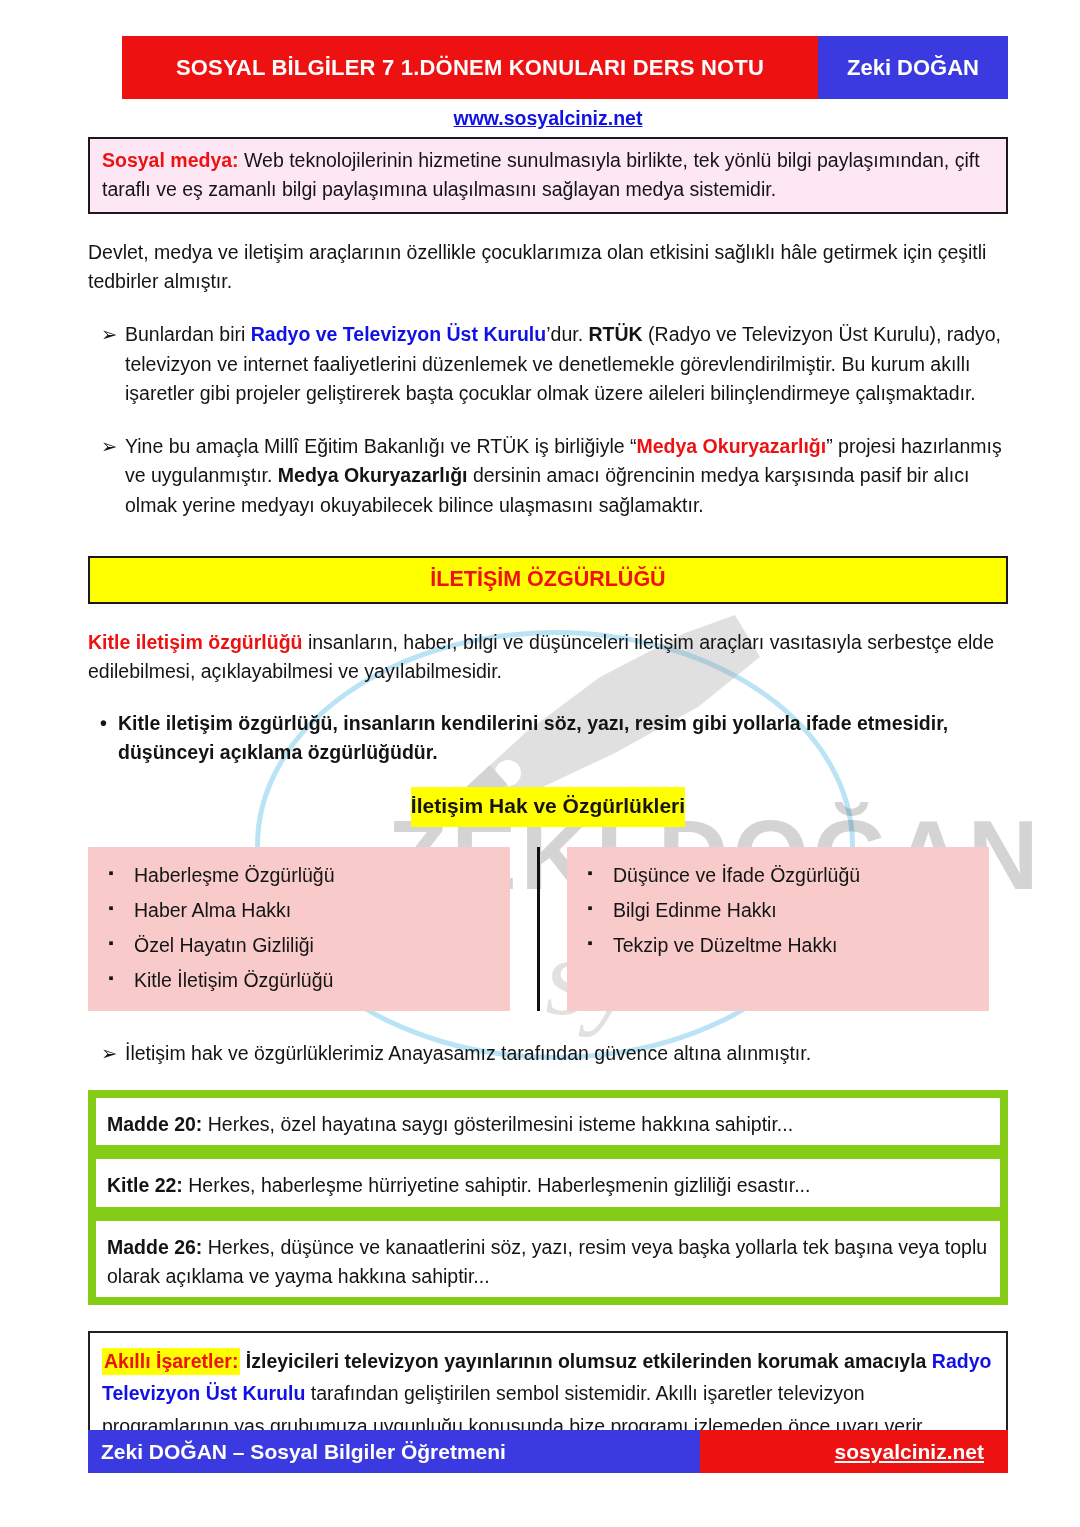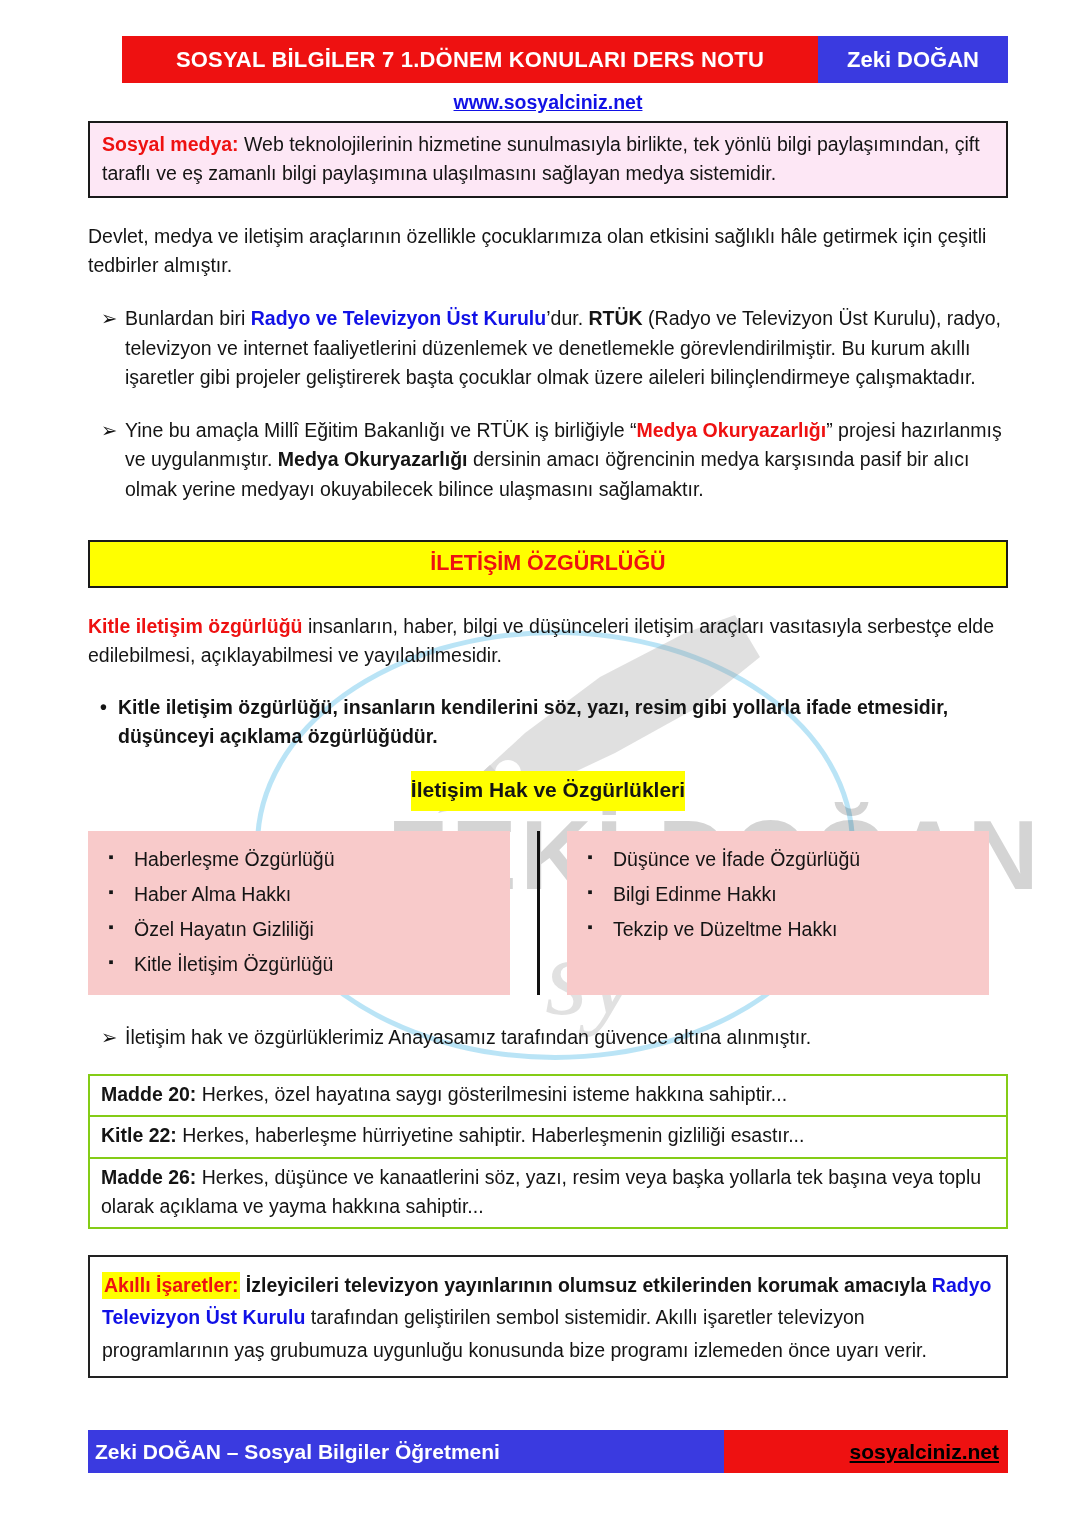--- a/index.html
+++ b/index.html
@@ -19,21 +19,21 @@
     font-family:"Liberation Sans", sans-serif;font-size:19.5px;line-height:1.5;
   }
   
   .wm{position:absolute;z-index:0;pointer-events:none;}
   .wm-circle{left:255px;top:630px;width:600px;height:430px;border:5px solid rgba(130,205,238,.55);border-radius:50%;}
   .wm-name{left:290px;top:782px;width:850px;text-align:center;font-size:98px;font-weight:bold;letter-spacing:4px;color:rgba(40,40,40,.20);white-space:nowrap;}
   .wm-script{left:545px;top:895px;font-family:"Liberation Serif",serif;font-style:italic;font-size:110px;color:rgba(40,40,40,.14);}
   .wm-pen{left:430px;top:615px;width:330px;height:205px;opacity:.30;}
   
   .content{position:absolute;z-index:1;left:88px;top:36px;width:920px;}
-  .header-bar{display:flex;height:47px;padding-left:34px;}
+  .header-bar{display:flex;height:63px;padding-left:34px;}
   .hb-red{flex:1;background:var(--red);color:#fff;font-weight:bold;font-size:22px;display:flex;align-items:center;justify-content:center;letter-spacing:.2px;}
   .hb-blue{width:190px;background:var(--blue-bg);color:#fff;font-weight:bold;font-size:22px;display:flex;align-items:center;justify-content:center;}
   .link-row{text-align:center;margin:5px 0 4px;}
   .site-link{color:var(--link-blue);font-weight:bold;text-decoration:underline;cursor:pointer;}
   .def-box{border:2px solid #1a1a1a;background:var(--pink-box);padding:7px 12px 9px;line-height:1.45;}
   .para{margin-top:24px;}
   .abul{display:flex;margin-top:24px;}
   .abul .mark{flex:none;width:37px;padding-left:13px;}
   .dotbul{display:flex;margin-top:22px;font-weight:bold;}
   .dotbul .mark{flex:none;width:30px;padding-left:12px;}
@@ -41,25 +41,25 @@
     font-weight:bold;font-size:21.5px;text-align:center;padding:5px 0 7px;}
   .subhead-row{text-align:center;margin-top:20px;}
   .subhead{display:inline-block;background:var(--yellow);font-weight:bold;font-size:21px;padding:3px 0 5px;}
   .rights-row{display:flex;margin-top:20px;align-items:stretch;}
   .rights-box{width:422px;background:var(--pink-list);padding:11px 8px 13px 0;}
   .rights-gap{width:27px;}
   .rights-divider{width:3px;background:#111;}
   .rlist-item{display:flex;line-height:1.8;}
   .rlist-item .sqb{flex:none;width:46px;text-align:center;font-size:15px;padding-top:1px;}
   .madde-box{margin-top:24px;}
-  .madde-row{border:2px solid #84cc16;padding:4px 11px 6px;margin-top:-2px;line-height:1.5;}
+  .madde-row{border:8px solid #84cc16;padding:12px 11px 6px;margin-top:-2px;line-height:1.5;}
   .akilli-box{margin-top:26px;border:2px solid #222;padding:12px 12px 10px;line-height:1.65;}
   .footer-bar{position:absolute;z-index:1;left:88px;top:1430px;width:920px;height:43px;display:flex;}
-  .fb-blue{flex:1;background:var(--blue-bg);color:#fff;font-weight:bold;font-size:21px;display:flex;align-items:center;padding-left:7px;}
-  .fb-red{width:284px;background:var(--red);color:#000000;font-weight:bold;font-size:21px;display:flex;align-items:center;justify-content:flex-end;padding-right:9px;}
+  .fb-blue{flex:1;background:var(--blue-bg);color:#fff;font-weight:bold;font-size:21px;display:flex;align-items:center;padding-left:13px;}
+  .fb-red{width:308px;background:var(--red);color:#ffffff;font-weight:bold;font-size:21px;display:flex;align-items:center;justify-content:flex-end;padding-right:24px;}
   .fb-red .site{text-decoration:underline;cursor:pointer;}
   
   .seg-b{font-weight:bold;}
   .seg-rb{color:var(--red);font-weight:bold;}
   .seg-bb{color:var(--link-blue);font-weight:bold;}
   .seg-rbhl{color:var(--red);font-weight:bold;background:var(--yellow);padding:2px 2px 3px;}
 </style>
 </head>
 <body>
 

